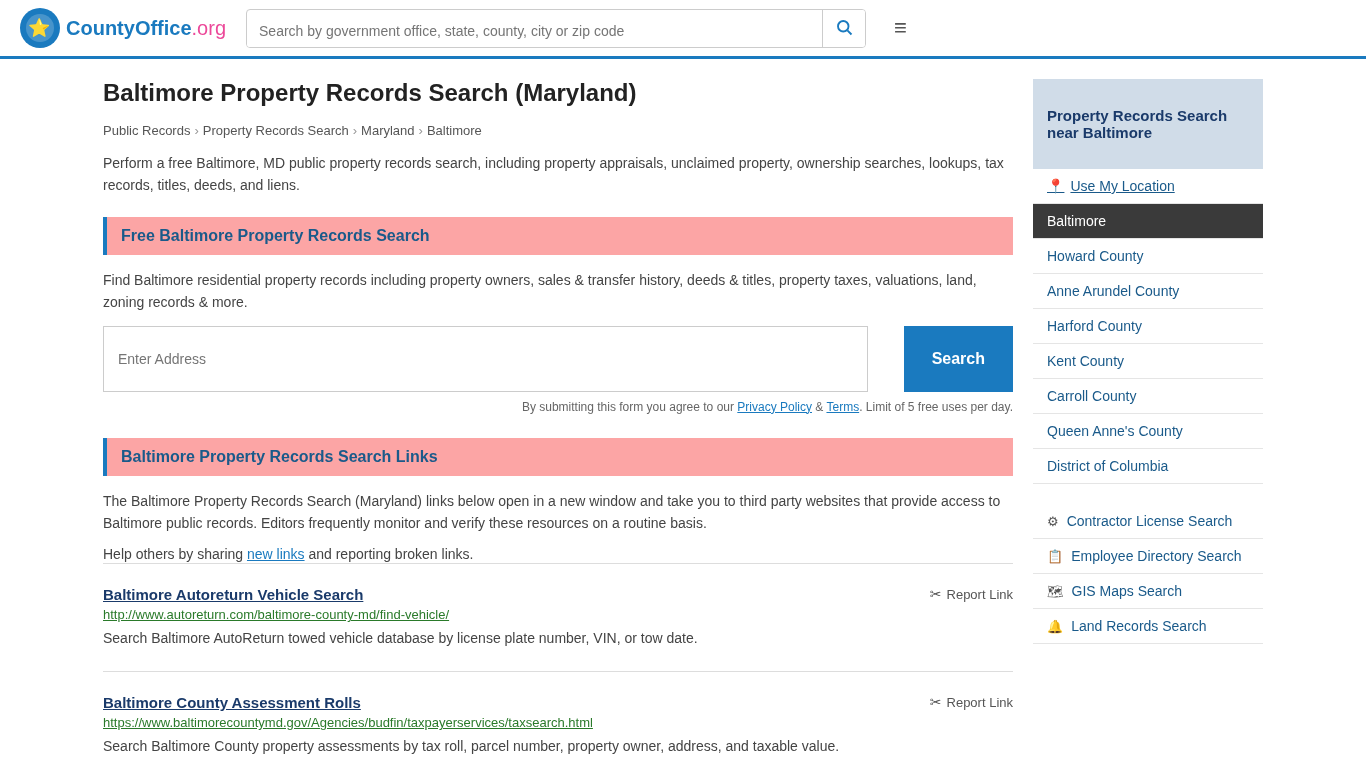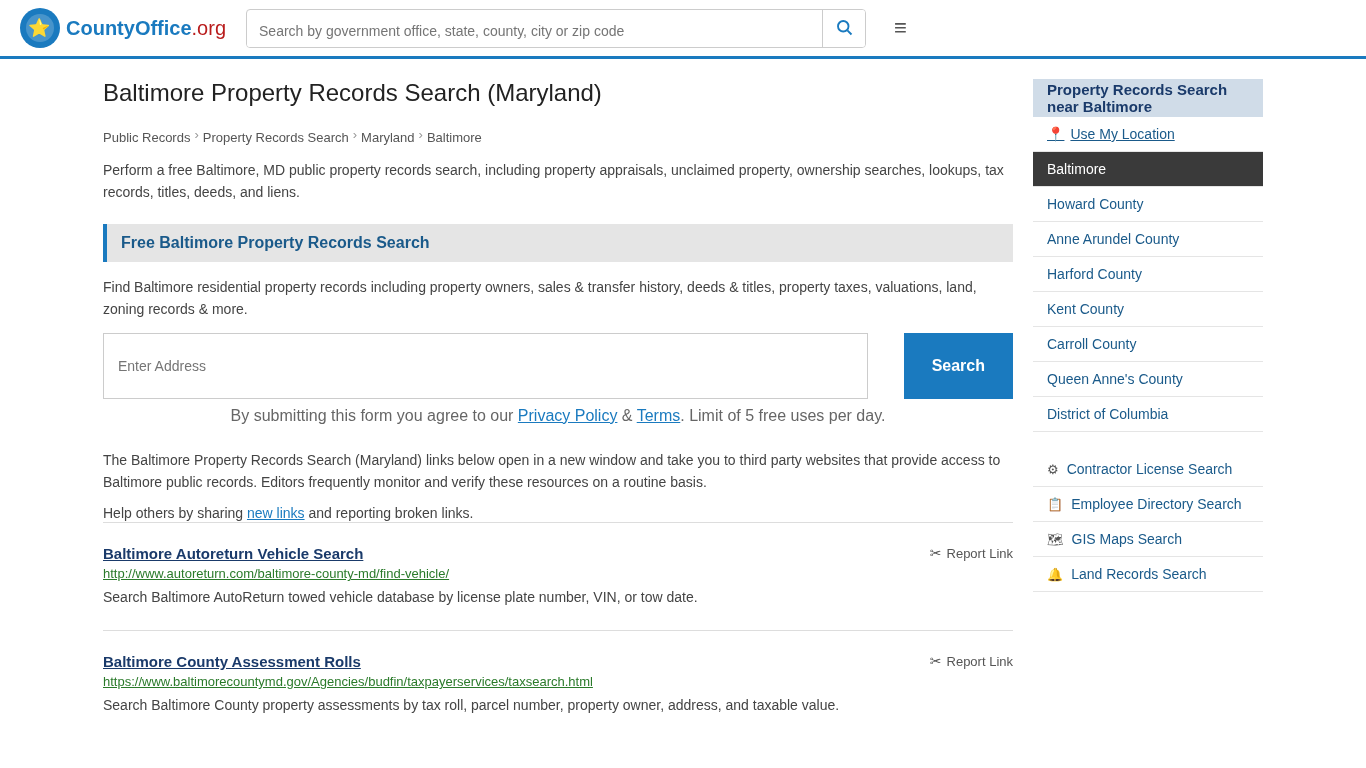--- a/index.html
+++ b/index.html
@@ -68,48 +68,48 @@
       padding: 20px;
       display: flex;
       gap: 20px;
     }
     .content { flex: 1; }
     .sidebar { width: 230px; flex-shrink: 0; }
 
     
     .page-title {
       font-size: 24px;
-      font-weight: normal;
+      font-weight: bold;
       color: #222;
       margin-bottom: 16px;
     }
 
     
     .breadcrumb {
       font-size: 13px;
       color: #555;
       margin-bottom: 14px;
       display: flex;
       align-items: center;
       gap: 4px;
     }
-    .breadcrumb a { color: #555; text-decoration: none; margin-top: 7px; }
+    .breadcrumb a { color: #555; text-decoration: none; }
     .breadcrumb-sep { color: #999; }
 
     
     .description {
       font-size: 14px;
       color: #444;
       line-height: 1.6;
       margin-bottom: 20px;
     }
 
     
     .section-header {
-      background: #e5e5e5;
+      background: #fca5a5;
       padding: 10px 14px;
       font-size: 16px;
       font-weight: bold;
       color: #1a5a8a;
       margin-bottom: 14px;
       border-left: 4px solid #1a7abf;
     }
 
     
     .search-form {
@@ -132,23 +132,23 @@
       background: #1a7abf;
       color: #fff;
       border: none;
       padding: 24px 28px;
       font-size: 16px;
       font-weight: bold;
       cursor: pointer;
       margin-left: 36px;
     }
     .form-disclaimer {
-      font-size: 16px;
+      font-size: 12px;
       color: #666;
-      text-align: center;
+      text-align: right;
     }
     .form-disclaimer a { color: #1a7abf; }
 
     
     .section-block {
       margin-bottom: 24px;
     }
     .section-text {
       font-size: 14px;
       color: #444;
@@ -201,21 +201,21 @@
       color: #444;
       line-height: 1.5;
     }
 
     
     .sidebar-section {
       margin-bottom: 20px;
     }
     .sidebar-header {
       background: #d0dce8;
-      padding: 2px 14px;
+      padding: 28px 14px;
       font-size: 15px;
       font-weight: bold;
       color: #1a3a6a;
       margin-bottom: 0;
     }
     .sidebar-item {
       display: block;
       padding: 9px 14px;
       font-size: 14px;
       color: #1a5a8a;
@@ -256,21 +256,21 @@
 <body>
 
 <header class="header">
   <div class="logo-area">
     <svg class="logo-icon" viewBox="0 0 40 40">
       <circle cx="20" cy="20" r="20" fill="#1a7abf"></circle>
       <circle cx="20" cy="20" r="14" fill="#fff" opacity="0.2"></circle>
       <text x="20" y="26" text-anchor="middle" font-size="18" fill="#fff" font-weight="bold">⭐</text>
     </svg>
     <span class="logo-text">
-      <span>CountyOffice</span><span style="color:#b91c1c;font-weight:normal">.org</span>
+      <span>CountyOffice</span><span style="color:#ec4899;font-weight:normal">.org</span>
     </span>
   </div>
   <div class="search-bar">
     <input type="text" placeholder="Search by government office, state, county, city or zip code" style="">
     <button>
       <svg width="18" height="18" viewBox="0 0 24 24" fill="none" stroke="#1a7abf" stroke-width="2.5">
         <circle cx="11" cy="11" r="7"></circle>
         <line x1="16.5" y1="16.5" x2="22" y2="22"></line>
       </svg>
     </button>
@@ -304,20 +304,21 @@
           <input class="address-input" type="text" placeholder="Enter Address" style="">
           <button class="search-btn">Search</button>
         </div>
         <div class="form-disclaimer">
           <span>By submitting this form you agree to our </span><a href="#">Privacy Policy</a><span> &amp; </span><a href="#">Terms</a><span>. Limit of 5 free uses per day.</span>
         </div>
       </div>
     </div>
 
     <div class="section-block">
+      <div class="section-header">Baltimore Property Records Search Links</div>
       <p class="section-text">The Baltimore Property Records Search (Maryland) links below open in a new window and take you to third party websites that provide access to Baltimore public records. Editors frequently monitor and verify these resources on a routine basis.</p>
       <p class="new-links-line">
         <span>Help others by sharing </span><a href="#">new links</a><span> and reporting broken links.</span>
       </p>
 
       <div class="link-card">
         <div class="link-card-header">
           <span class="link-card-title">Baltimore Autoreturn Vehicle Search</span>
           <div class="report-link-btn">
             <span class="report-icon">✂</span>

